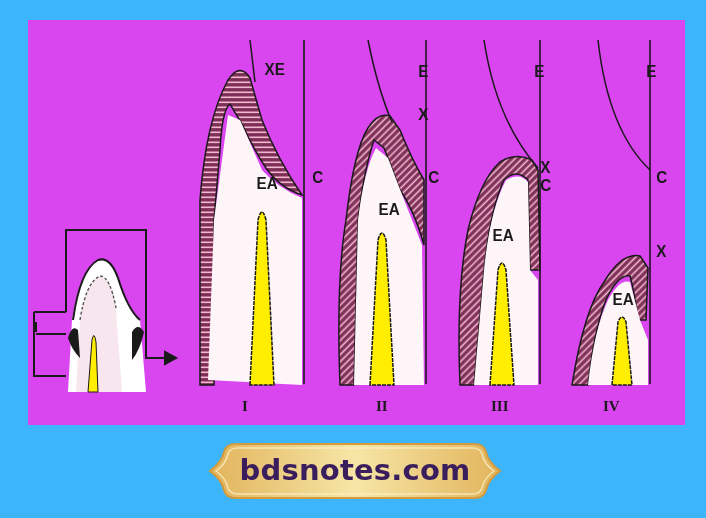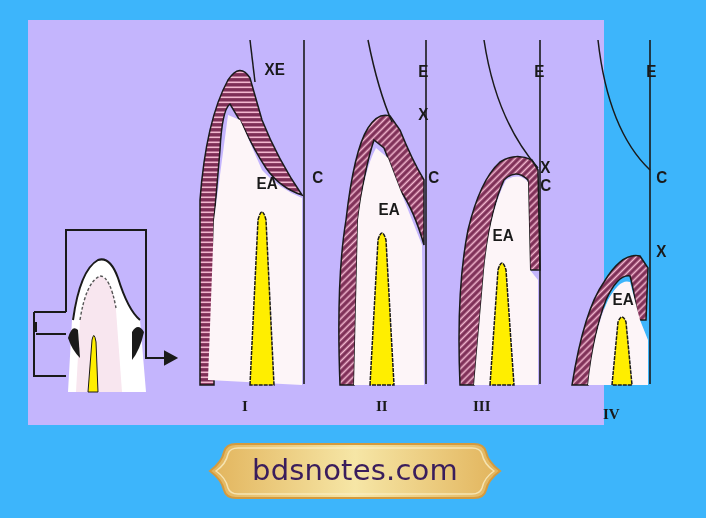--- a/index.html
+++ b/index.html
@@ -4,41 +4,41 @@
 <style>
   html, body { margin: 0; padding: 0; }
   body {
     width: 706px; height: 518px;
     background: #3db5fb;
     position: relative; overflow: hidden;
     font-family: "Liberation Sans", sans-serif;
   }
   .panel {
     position: absolute; left: 28px; top: 20px;
-    width: 576px; height: 405px;
-    background: #c4b5fd;
+    width: 657px; height: 405px;
+    background: #d946ef;
   }
   .panel svg { position: absolute; left: 0; top: 0; }
   .lbl {
     position: absolute; font-family: "Liberation Sans", sans-serif;
     font-weight: bold; font-size: 16px; color: #1a1a1a;
     line-height: 1; transform: scaleX(0.95);
   }
   .roman {
     position: absolute; font-weight: bold; font-size: 15px; color: #1a1a1a;
     font-family: "Liberation Serif", serif; letter-spacing: 0px;
   }
   .badge {
     position: absolute; left: 208px; top: 440px; width: 294px; height: 62px;
   }
   .badge svg { position: absolute; left: 0; top: 0; }
   .badge-text {
     position: absolute; left: 0; top: 0; width: 294px; height: 62px;
     display: flex; align-items: center; justify-content: center;
-    font-family: "DejaVu Sans", sans-serif; font-weight: normal;
+    font-family: "DejaVu Sans", sans-serif; font-weight: bold;
     font-size: 29px; color: #3a1d5c; letter-spacing: 0.2px;
     padding-bottom: 2px; box-sizing: border-box; text-align: right;
   }
 </style>
 </head>
 <body>
 
 <div class="panel">
   <svg width="657" height="405" viewBox="0 0 657 405">
     <defs>
@@ -112,27 +112,27 @@
   <span class="lbl" style="left:390px;top:44px;">E</span>
   <span class="lbl" style="left:390px;top:87px;">X</span>
   <span class="lbl" style="left:400px;top:150px;">C</span>
   <span class="lbl" style="left:350px;top:182px;">EA</span>
   <span class="roman" style="left:348px;top:378px;">II</span>
 
   <span class="lbl" style="left:506px;top:44px;">E</span>
   <span class="lbl" style="left:512px;top:140px;">X</span>
   <span class="lbl" style="left:512px;top:158px;">C</span>
   <span class="lbl" style="left:464px;top:208px;">EA</span>
-  <span class="roman" style="left:445px;top:378px;">III</span>
+  <span class="roman" style="left:463px;top:378px;">III</span>
 
   <span class="lbl" style="left:618px;top:44px;">E</span>
   <span class="lbl" style="left:628px;top:150px;">C</span>
   <span class="lbl" style="left:628px;top:224px;">X</span>
   <span class="lbl" style="left:584px;top:272px;">EA</span>
-  <span class="roman" style="left:575px;top:386px;">IV</span>
+  <span class="roman" style="left:575px;top:378px;">IV</span>
 </div>
 
 <div class="badge">
   <svg width="294" height="62" viewBox="0 0 294 62">
     <defs>
       <linearGradient id="gold" x1="0" y1="0" x2="1" y2="0">
         <stop offset="0" stop-color="#e2b45c"></stop>
         <stop offset="0.5" stop-color="#f6e6a6"></stop>
         <stop offset="1" stop-color="#e2b45c"></stop>
       </linearGradient>

